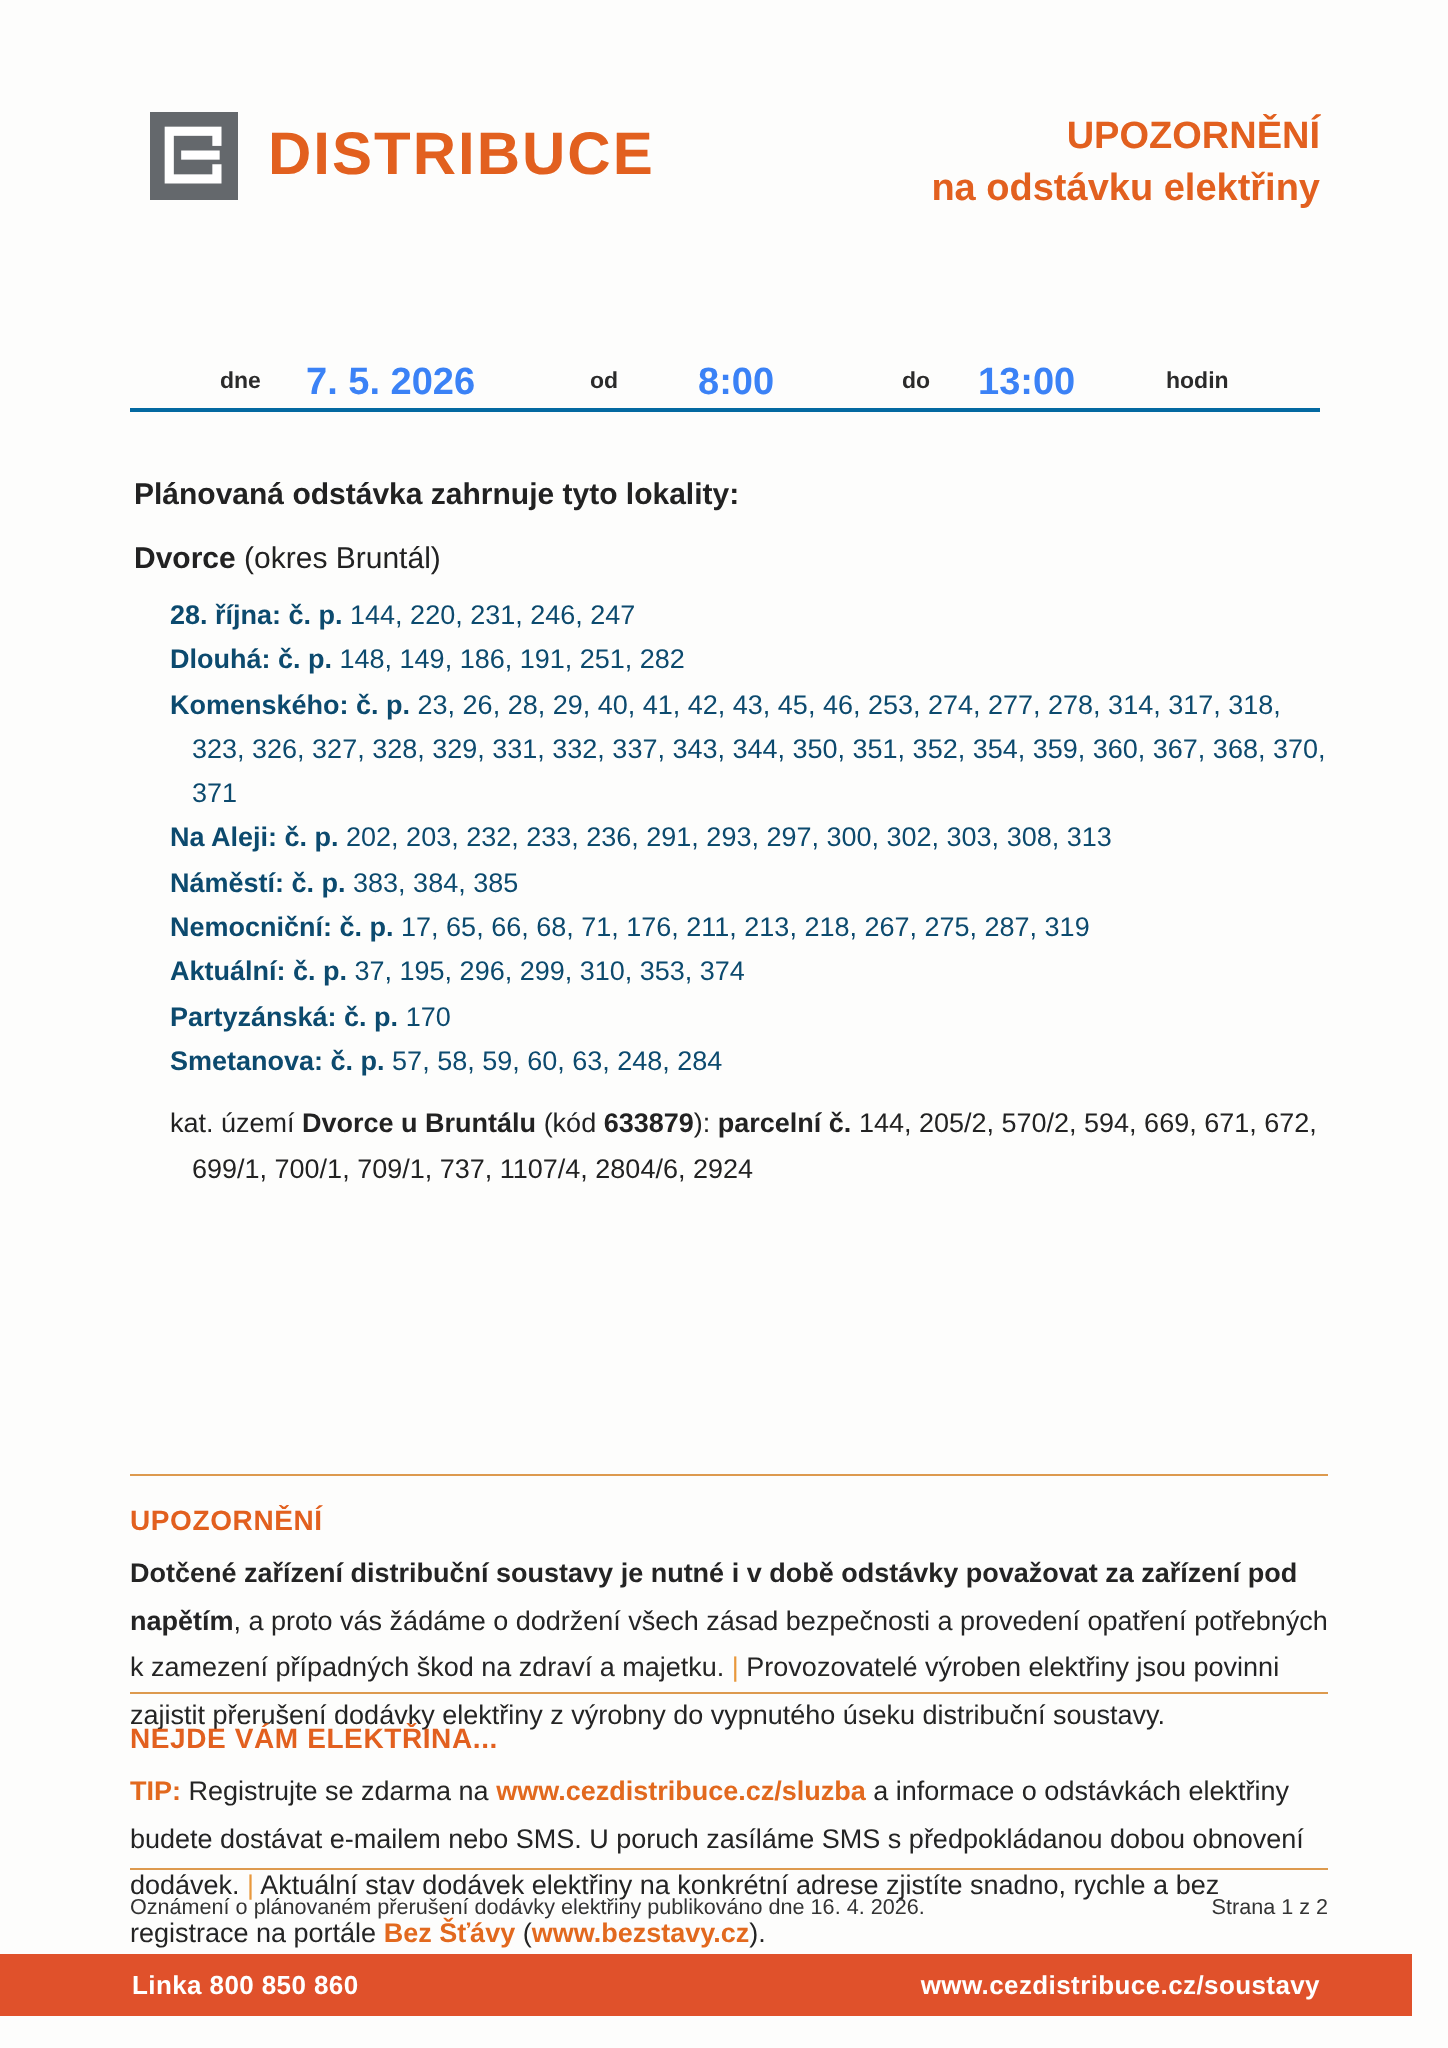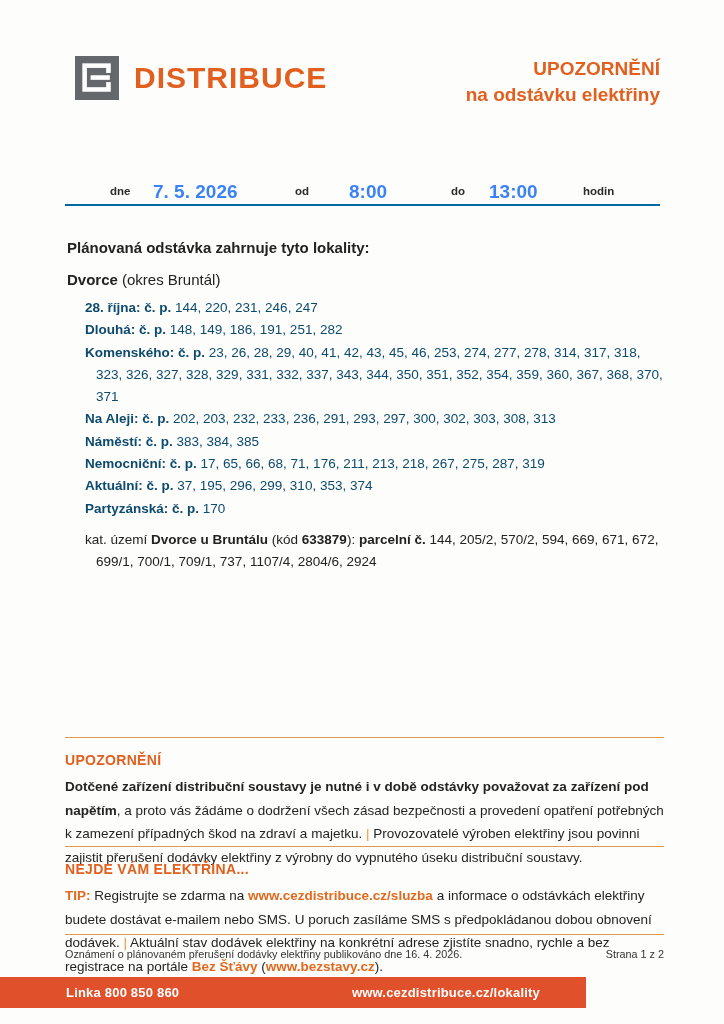--- a/index.html
+++ b/index.html
@@ -38,21 +38,21 @@
   .warning{top:737px;} .tip{top:846px;}
   .sec-h{margin-top:14px;font-size:14px;font-weight:bold;color:#e2601f;letter-spacing:.3px;}
   .sec-p{margin-top:7px;font-size:13.5px;line-height:23.5px;color:#242424;}
   .sec-p b{font-weight:bold;}
   .sep{color:#e8983c;}
   .olink{color:#e2691e;font-weight:bold;text-decoration:none;cursor:pointer;text-align:right;}
   
   .pubrow{top:934px;display:flex;justify-content:space-between;padding-top:13px;font-size:10.8px;color:#333;}
   
   .footerbar{
-    position:absolute;top:977px;left:0;width:586px;height:31px;background:#e0512b;
+    position:absolute;top:977px;left:0;width:706px;height:31px;background:#e0512b;
     display:flex;justify-content:space-between;align-items:center;
     box-sizing:border-box;padding:0 46px 0 66px;
     color:#fff;font-size:13px;font-weight:bold;letter-spacing:.2px;
   }
   .footerbar .olink{color:#fff;}
 </style>
 </head>
 <body>
 
 <div class="page">
@@ -88,20 +88,21 @@
     <div class="muni"><b>Dvorce</b><span> (okres Bruntál)</span></div>
     <ul class="streets">
         <li><b>28. října: č. p. </b><span>144, 220, 231, 246, 247</span></li>
         <li><b>Dlouhá: č. p. </b><span>148, 149, 186, 191, 251, 282</span></li>
         <li><b>Komenského: č. p. </b><span>23, 26, 28, 29, 40, 41, 42, 43, 45, 46, 253, 274, 277, 278, 314, 317, 318, 323, 326, 327, 328, 329, 331, 332, 337, 343, 344, 350, 351, 352, 354, 359, 360, 367, 368, 370, 371</span></li>
         <li><b>Na Aleji: č. p. </b><span>202, 203, 232, 233, 236, 291, 293, 297, 300, 302, 303, 308, 313</span></li>
         <li><b>Náměstí: č. p. </b><span>383, 384, 385</span></li>
         <li><b>Nemocniční: č. p. </b><span>17, 65, 66, 68, 71, 176, 211, 213, 218, 267, 275, 287, 319</span></li>
         <li><b>Aktuální: č. p. </b><span>37, 195, 296, 299, 310, 353, 374</span></li>
         <li><b>Partyzánská: č. p. </b><span>170</span></li>
+        <li><b>Smetanova: č. p. </b><span>57, 58, 59, 60, 63, 248, 284</span></li>
       </ul>
     <p class="cadastral"><span>kat. území </span><b>Dvorce u Bruntálu</b><span> (kód </span><b>633879</b><span>): </span><b>parcelní č.</b><span> 144, 205/2, 570/2, 594, 669, 671, 672, 699/1, 700/1, 709/1, 737, 1107/4, 2804/6, 2924</span></p>
   </div>
 
   <div class="rulesec warning">
     <div class="sec-h">UPOZORNĚNÍ</div>
     <p class="sec-p"><b>Dotčené zařízení distribuční soustavy je nutné i v době odstávky považovat za zařízení pod napětím</b><span>, a proto vás žádáme o dodržení všech zásad bezpečnosti a provedení opatření potřebných k zamezení případných škod na zdraví a majetku. </span><span class="sep">|</span><span> Provozovatelé výroben elektřiny jsou povinni zajistit přerušení dodávky elektřiny z výrobny do vypnutého úseku distribuční soustavy.</span></p>
   </div>
 
   <div class="rulesec tip">
@@ -109,16 +110,16 @@
     <p class="sec-p"><span class="olink" style="cursor:default">TIP:</span><span> Registrujte se zdarma na </span><span class="olink">www.cezdistribuce.cz/sluzba</span><span> a informace o odstávkách elektřiny budete dostávat e-mailem nebo SMS. U poruch zasíláme SMS s předpokládanou dobou obnovení dodávek. </span><span class="sep">|</span><span> Aktuální stav dodávek elektřiny na konkrétní adrese zjistíte snadno, rychle a bez registrace na portále </span><span class="olink" style="cursor:default">Bez Šťávy</span><span> (</span><span class="olink">www.bezstavy.cz</span><span>).</span></p>
   </div>
 
   <div class="rulesec pubrow">
     <span>Oznámení o plánovaném přerušení dodávky elektřiny publikováno dne 16. 4. 2026.</span>
     <span>Strana 1 z 2</span>
   </div>
 
   <div class="footerbar">
     <span>Linka 800 850 860</span>
-    <span class="olink">www.cezdistribuce.cz/lokality</span>
+    <span class="olink">www.cezdistribuce.cz/soustavy</span>
   </div>
 
 </div>
 
 </body></html>

